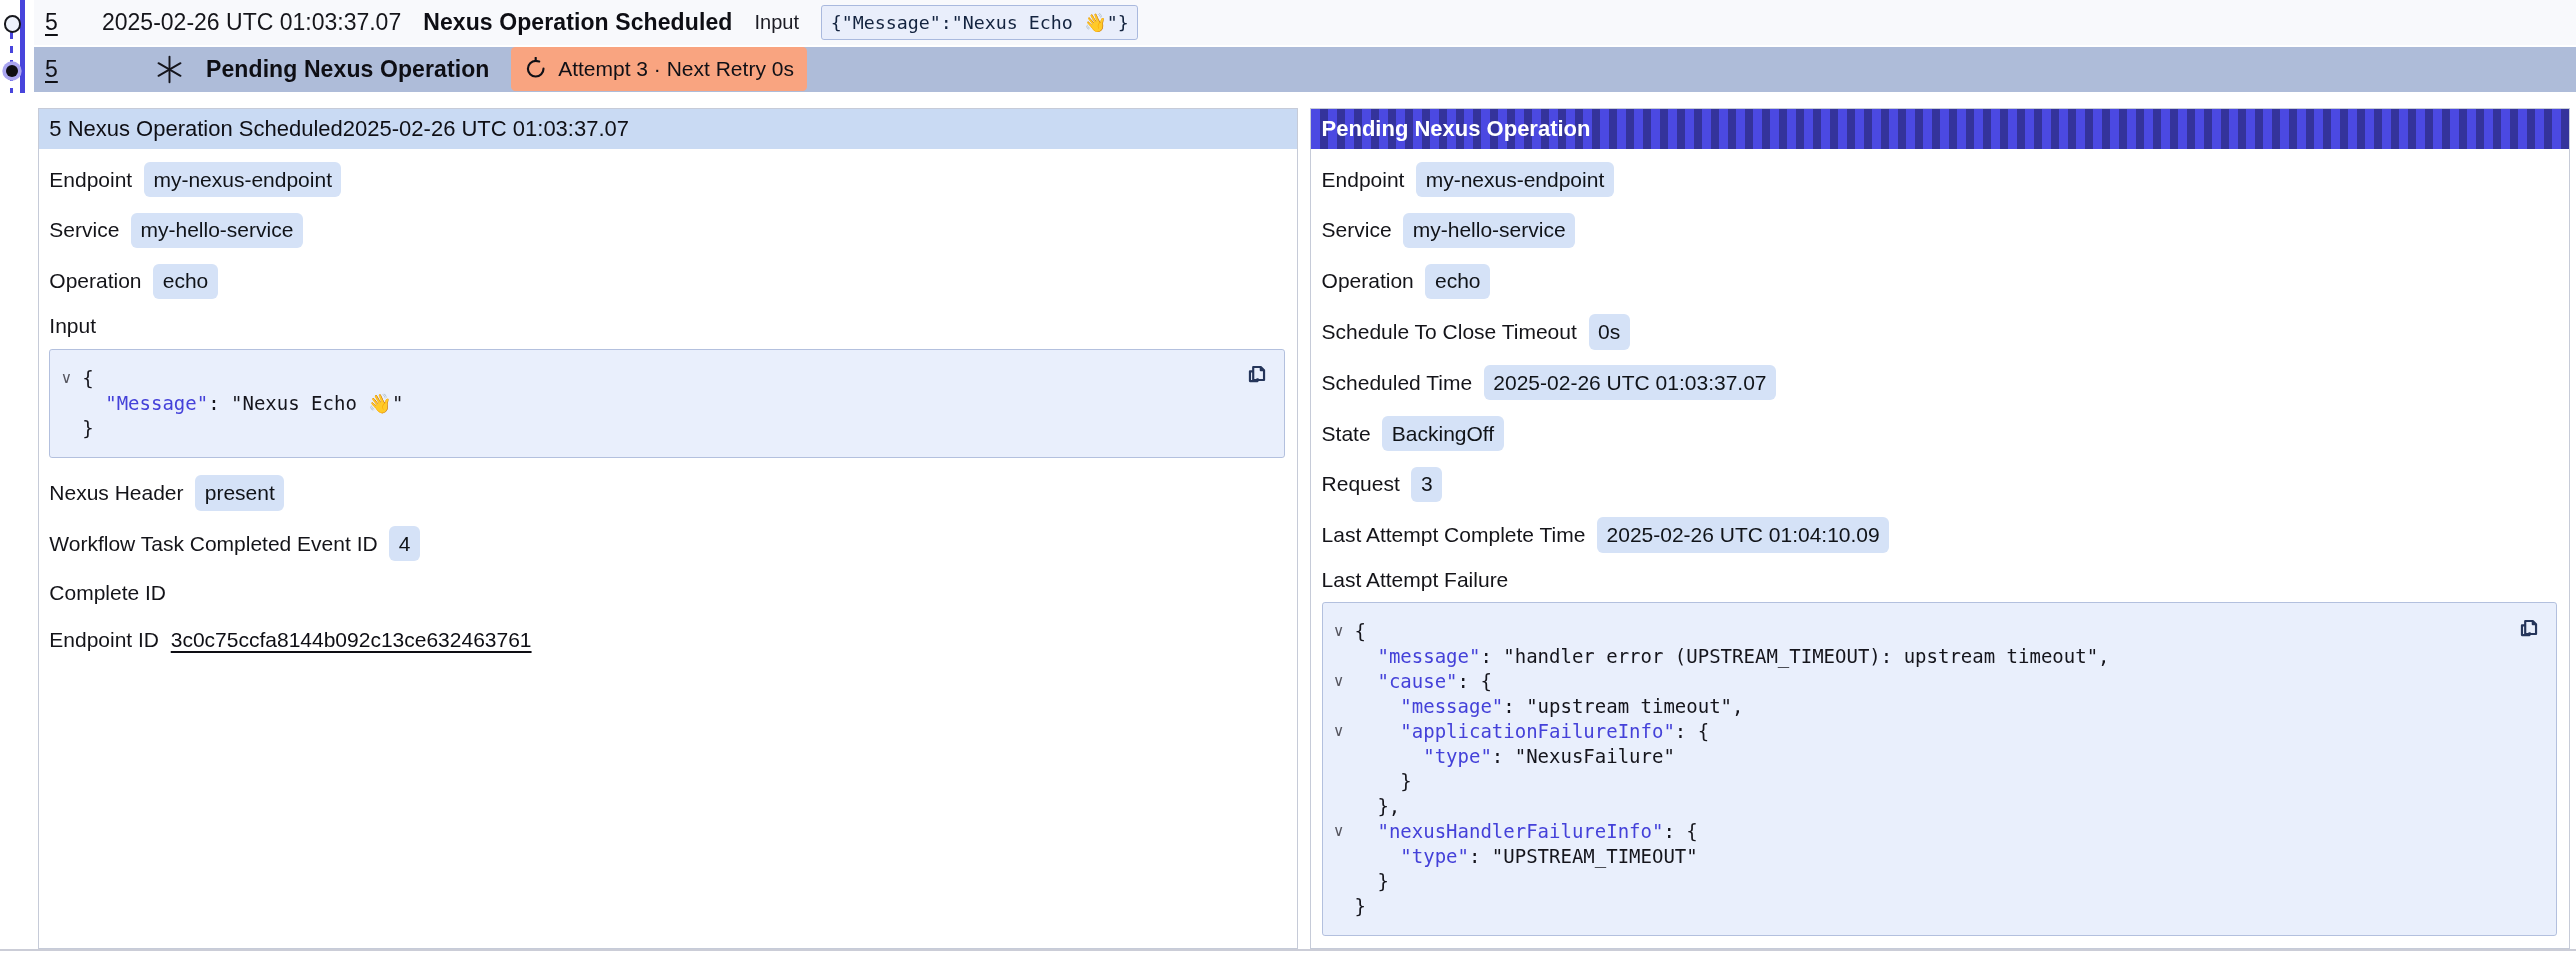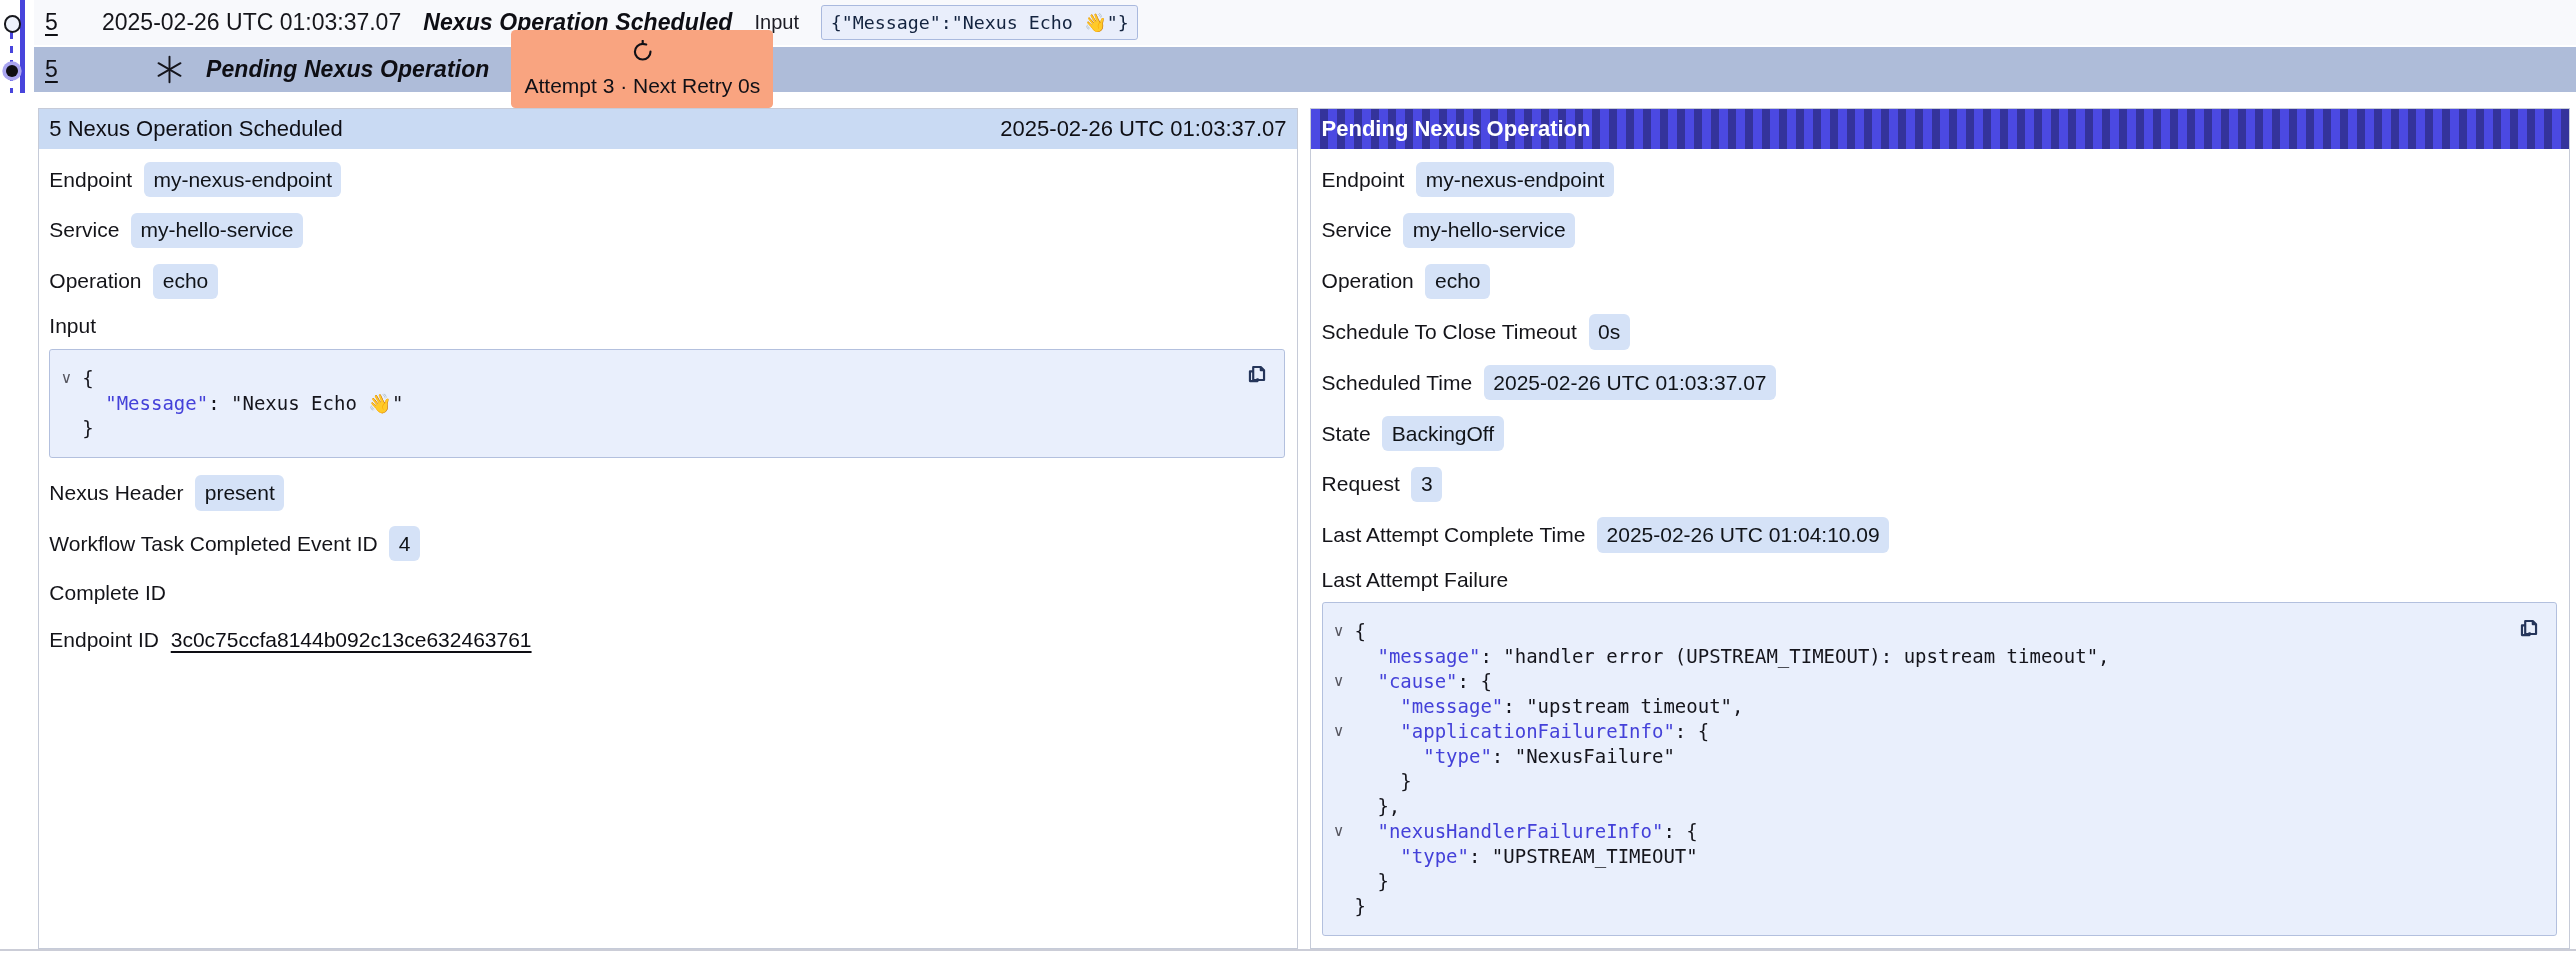--- a/index.html
+++ b/index.html
@@ -34,35 +34,35 @@
   .node-filled{position:absolute;left:5.9px;top:65px;width:12.4px;height:12.4px;border-radius:50%;
     background:#0E0E12;box-shadow:0 0 0 3.7px #A9A5F0;}
 
   
   .rows{position:absolute;left:34px;top:0;right:0;}
   .event-row{display:flex;align-items:center;gap:22px;padding:0 0 0 11px;font-size:23px;}
   .row-scheduled{height:45px;background:var(--row-light);}
   .row-pending{height:45px;background:var(--row-selected);margin-top:1.5px;}
   .eid{min-width:35px;font-size:23px;color:#101016;text-decoration:underline;text-underline-offset:3.7px;cursor:pointer;}
   .ets{font-size:23px;color:#15151a;}
-  .etitle{font-size:23px;font-weight:700;color:#0E0E14;letter-spacing:0.1px;font-style:italic;}
+  .etitle{font-size:23px;font-weight:700;color:#0E0E14;letter-spacing:0.1px;}
   .input-label{font-size:20px;color:#1c1c24;}
   .input-chip{
     font-family:"DejaVu Sans Mono","Liberation Mono",monospace;font-size:18.3px;color:#13233F;
     background:#E9EEFB;border:1.5px solid #A9B9DE;border-radius:2.9px;padding:2.9px 8.8px;line-height:28px;
   }
   .pend-icon{margin-left:53px;width:29px;height:29px;flex:0 0 auto;}
-  .retry-badge{display:inline-flex;align-items:center;gap:10.3px;background:var(--orange);
-    border-radius:4.4px;padding:10px 13px;font-size:21px;color:#101016;flex-direction:column;}
+  .retry-badge{display:inline-flex;gap:10.3px;background:var(--orange);
+    border-radius:4.4px;padding:10px 13px;font-size:21px;color:#101016;}
   .retry-badge svg{width:23.4px;height:23.4px;}
 
   
   .panels{position:absolute;left:38px;top:108px;right:5.9px;height:841px;display:flex;gap:12.4px;}
   .panel{flex:1 1 0;border:1.5px solid var(--panel-border);background:#fff;overflow:hidden;position:relative;}
-  .panel-header{height:40px;display:flex;align-items:center;justify-content:space-between;
+  .panel-header{height:40px;display:flex;align-items:center;justify-content:flex-start;
     padding:0 10.3px;font-size:22px;color:#0F0F15;}
   .panel-header.blue{background:var(--header-blue);}
   .panel-header.striped{
     background:repeating-linear-gradient(90deg,#4B49E2 0 8.8px,var(--indigo-dark) 8.8px 17px);
     color:#fff;font-weight:700;justify-content:flex-start;}
   .panel-body{padding:13px 11.7px 0 10.3px;}
   .field{display:flex;align-items:center;gap:11.7px;margin-bottom:15.4px;min-height:32px;font-size:21px;}
   .flabel{color:#141419;}
   .badge{background:var(--chip);border-radius:5.9px;padding:3.7px 9.5px;font-size:21px;color:#101318;line-height:28px;text-align:right;}
   .link-val{color:#0E0E14;text-decoration:underline;text-underline-offset:4.4px;cursor:pointer;font-size:21px;text-align:center;}

